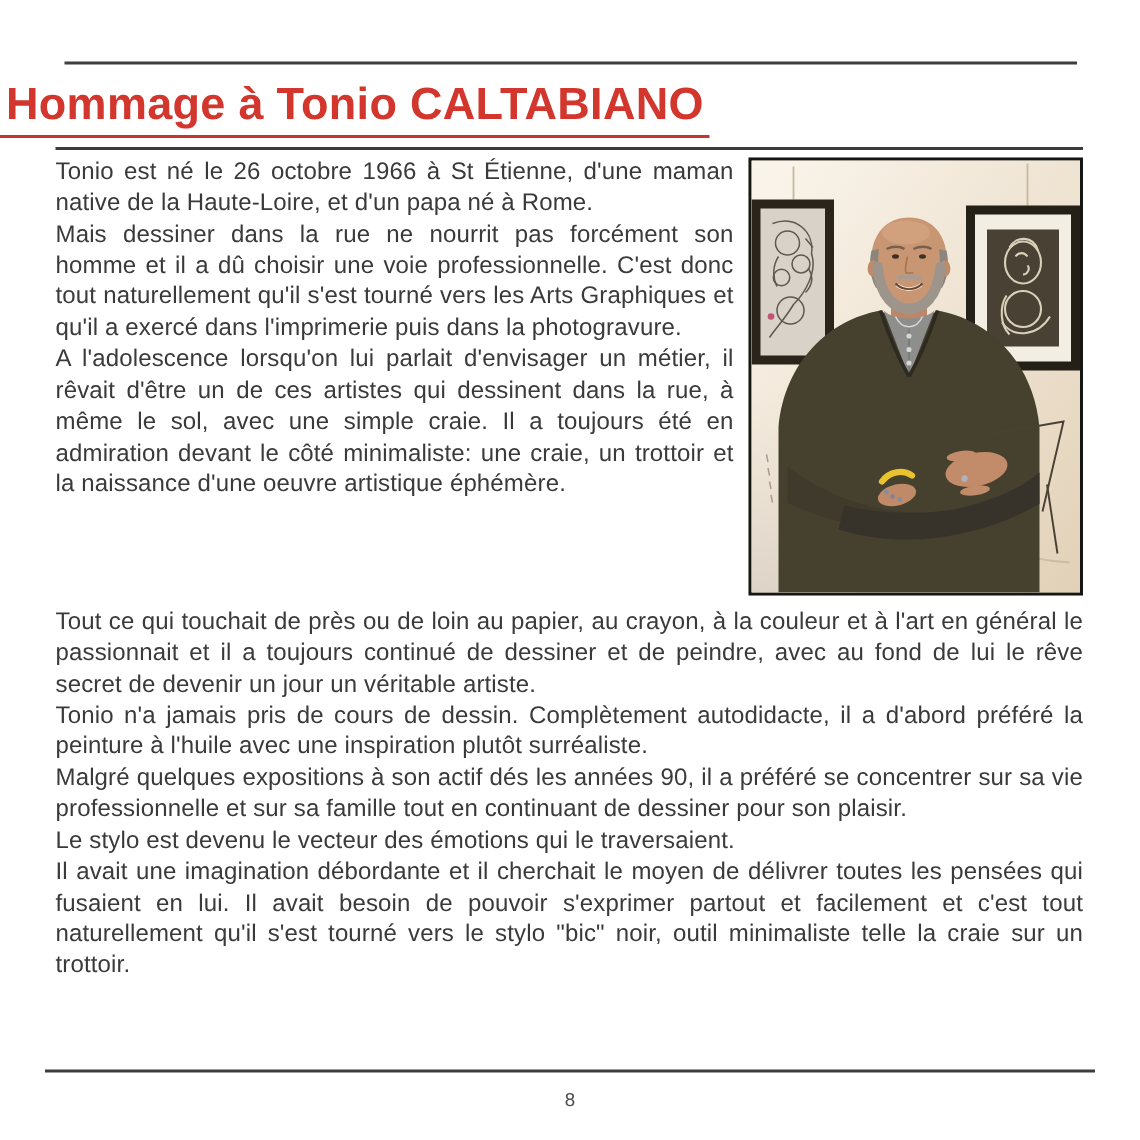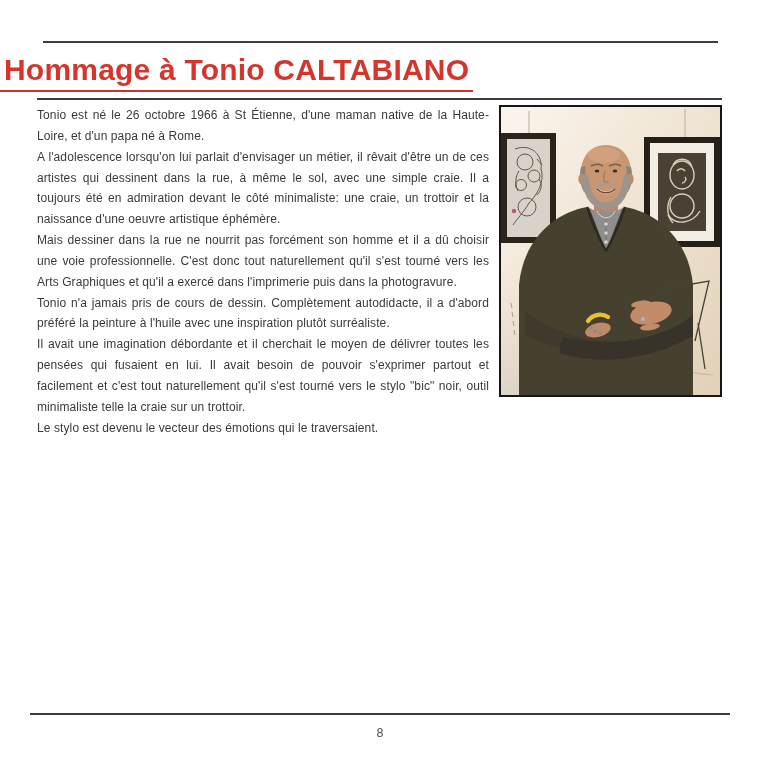--- a/index.html
+++ b/index.html
@@ -23,21 +23,21 @@
     position:absolute;left:37px;top:98px;width:685px;
     border-top:2px solid #3c3c3c;padding-top:5px;
   }
   .photo-frame{
     float:right;width:219px;height:288px;border:2px solid #161616;
     margin-left:10px;margin-bottom:8px;background:#efe4d2;
   }
   .photo-frame svg{display:block;width:219px;height:288px;}
   .content p{
     margin:0;text-align:justify;
-    font-size:12px;line-height:20.85px;letter-spacing:0.1px;
+    font-size:16px;line-height:20.85px;letter-spacing:0.1px;
     color:#3a3a3a;
   }
   .content p.full{clear:both;}
   .bottom-rule{
     position:absolute;left:30px;top:713px;width:700px;height:2px;background:#3c3c3c;
   }
   .page-number{
     position:absolute;left:0;top:726px;width:100%;text-align:center;
     font-size:12.5px;color:#4d4d4d;
   }
@@ -156,23 +156,25 @@
         </g>
 
         <g stroke="#4a4134" stroke-width="1.3" fill="none">
           <path d="M162,182 L208,174 L194,234"></path>
           <path d="M197,216 L204,262"></path>
         </g>
       </svg>
     </div>
 
     <p>Tonio est né le 26 octobre 1966 à St Étienne, d'une maman native de la Haute-Loire, et d'un papa né à Rome.</p>
+    <p>Mais dessiner dans la rue ne nourrit pas forcément son homme et il a dû choisir une voie professionnelle. C'est donc tout  naturellement  qu'il  s'est tourné vers les Arts Graphiques et qu'il a exercé dans l'imprimerie puis dans la photogravure.</p>
     <p>A l'adolescence lorsqu'on lui parlait d'envisager un métier, il rêvait d'être un de ces artistes qui dessinent dans la rue, à même le sol, avec une simple craie. Il a toujours été en admiration devant le côté minimaliste: une craie, un trottoir et la naissance d'une oeuvre artistique éphémère.</p>
-    <p>Mais dessiner dans la rue ne nourrit pas forcément son homme et il a dû choisir une voie professionnelle. C'est donc tout  naturellement  qu'il  s'est tourné vers les Arts Graphiques et qu'il a exercé dans l'imprimerie puis dans la photogravure.</p>
+    <p class="full">Tout ce qui touchait  de près ou de loin au papier, au  crayon, à  la  couleur et à l'art en général le passionnait et il a toujours continué de dessiner et de peindre, avec au fond de lui le rêve secret de devenir un jour un véritable artiste.</p>
     <p>Tonio n'a jamais pris de cours de dessin. Complètement autodidacte, il a d'abord préféré la peinture à l'huile avec une inspiration plutôt surréaliste.</p>
+    <p>Malgré quelques expositions à son actif dés les années 90, il a préféré se concentrer sur sa vie professionnelle et sur sa famille tout en continuant de dessiner pour son plaisir.</p>
+    <p>Le stylo est devenu le vecteur des émotions qui le traversaient.</p>
     <p>Il avait une imagination débordante et il cherchait le moyen de délivrer toutes les pensées qui fusaient en lui. Il avait besoin de pouvoir s'exprimer partout et facilement et c'est tout naturellement qu'il s'est tourné vers le stylo "bic" noir, outil minimaliste telle la craie sur un trottoir.</p>
-    <p>Le stylo est devenu le vecteur des émotions qui le traversaient.</p>
   </div>
 
   <div class="bottom-rule"></div>
   <div class="page-number">8</div>
 
 </div>
 
 </body></html>

